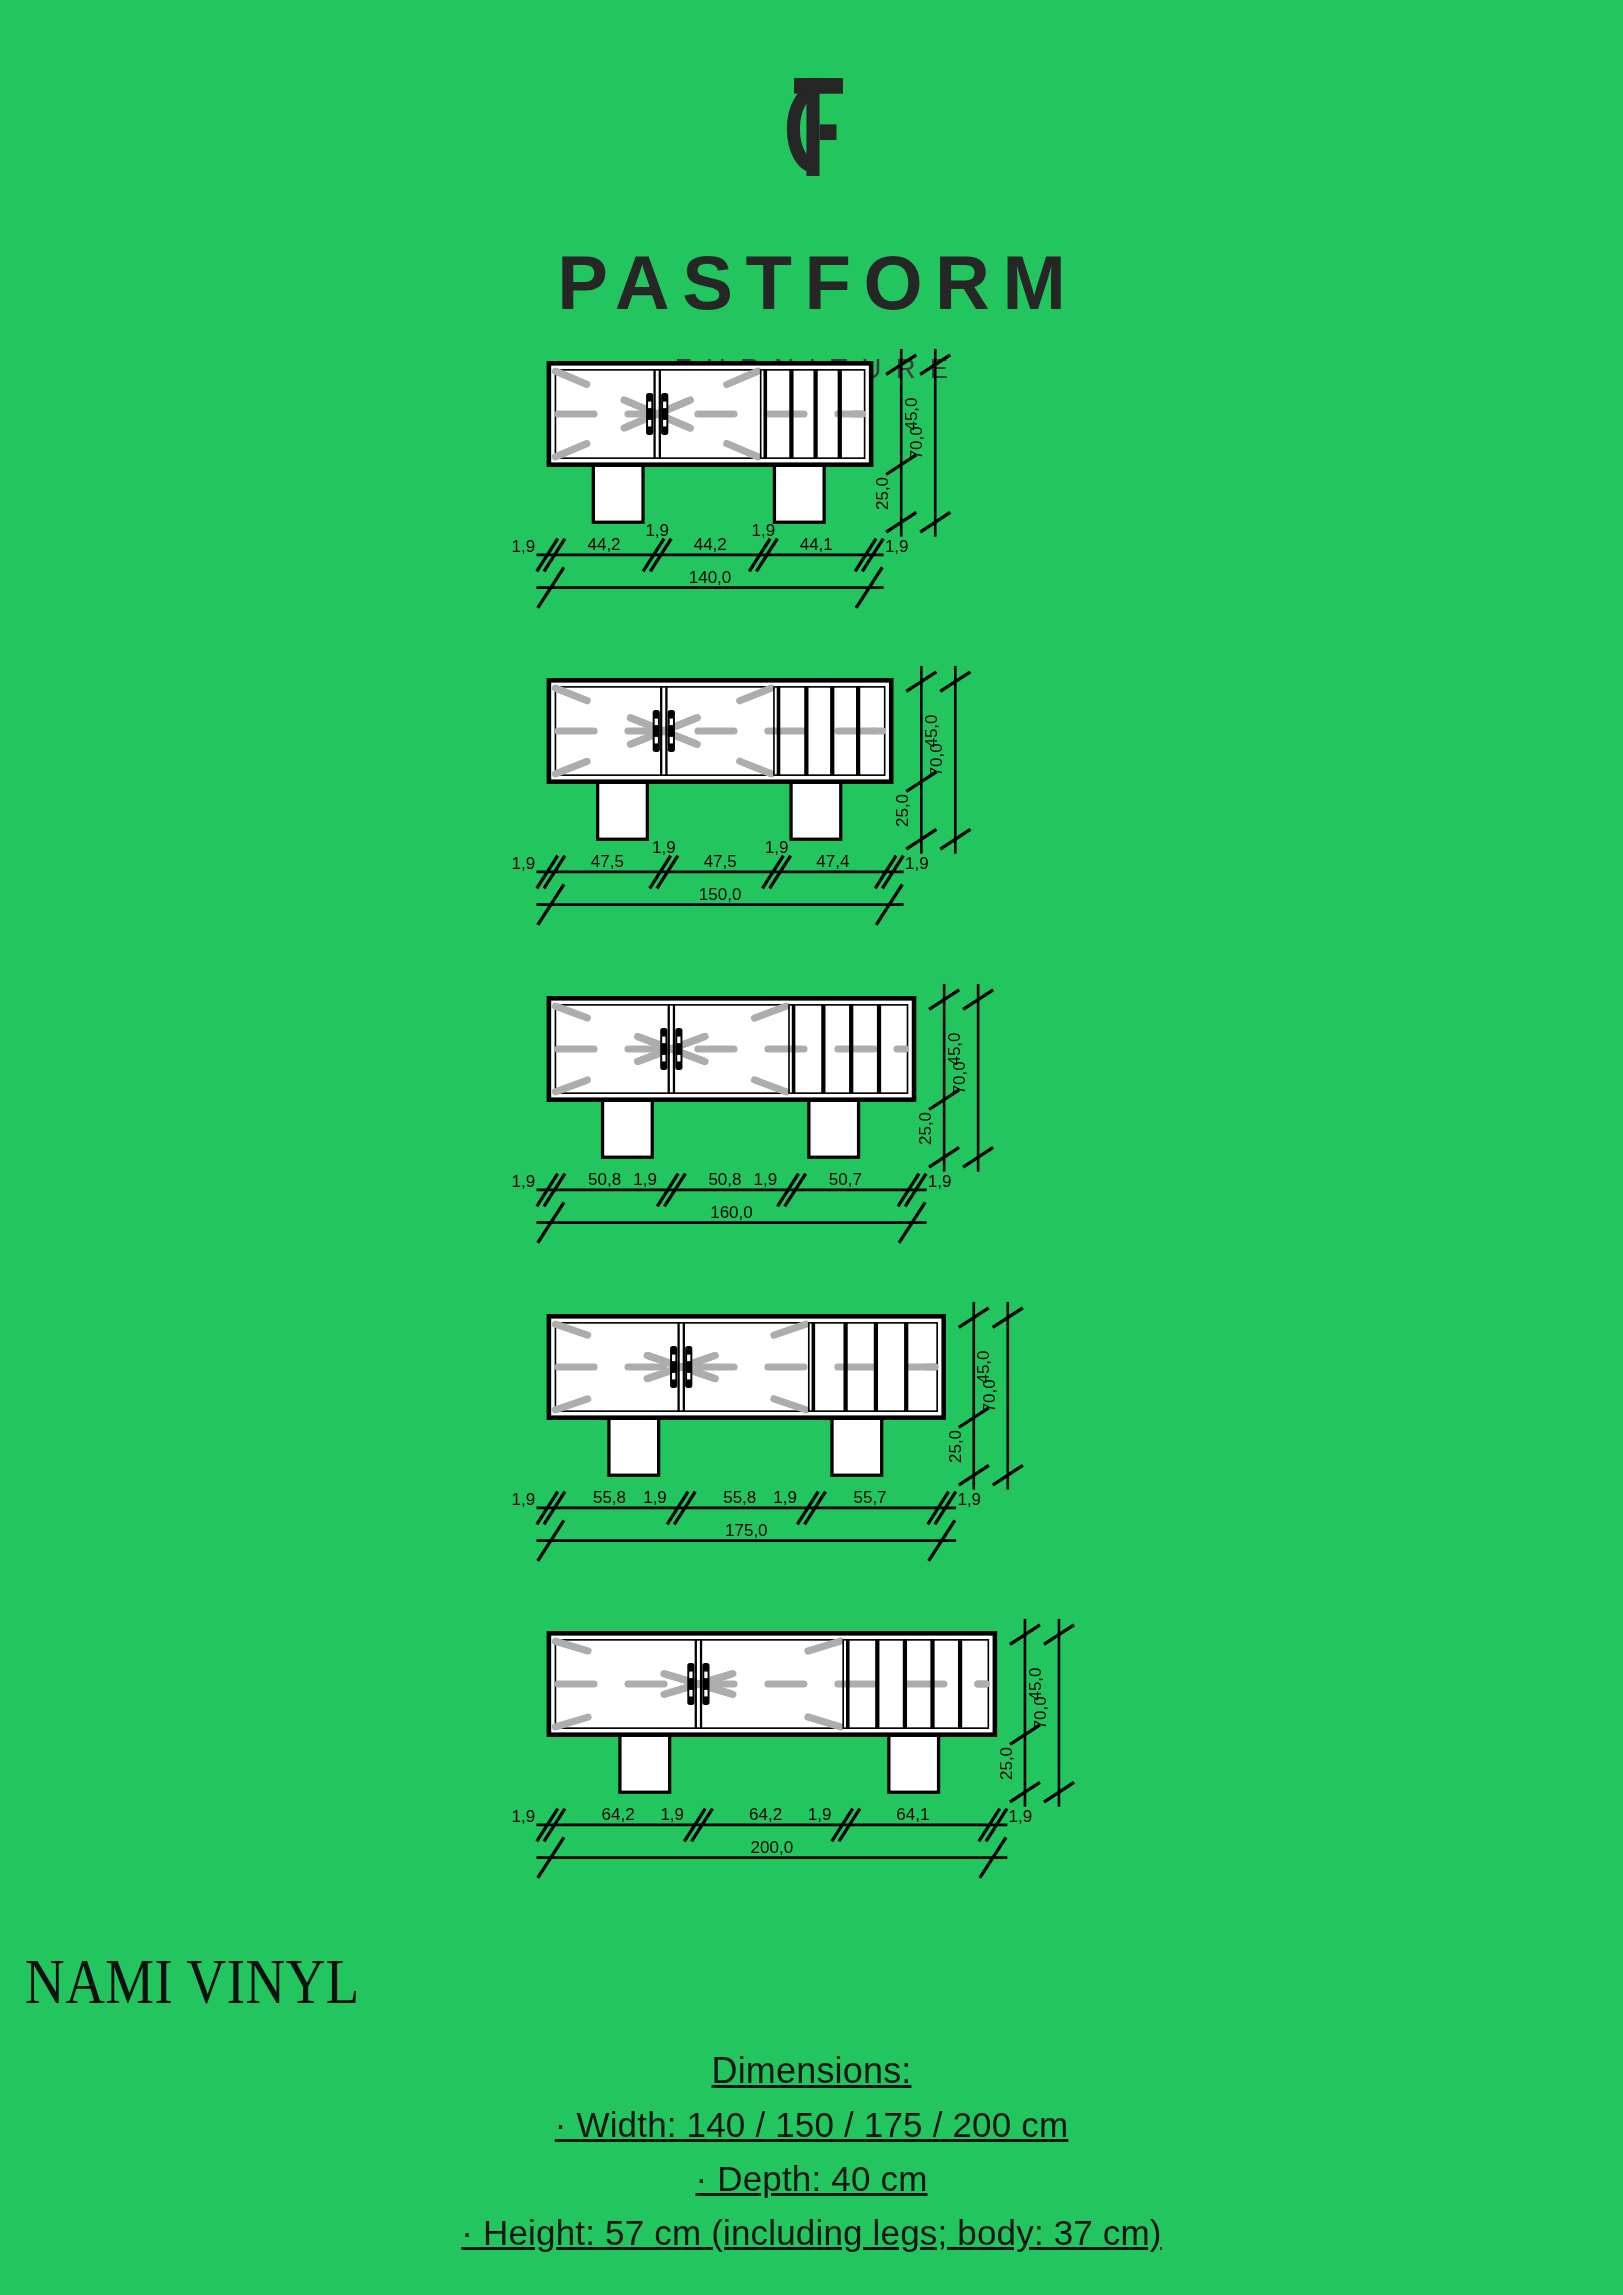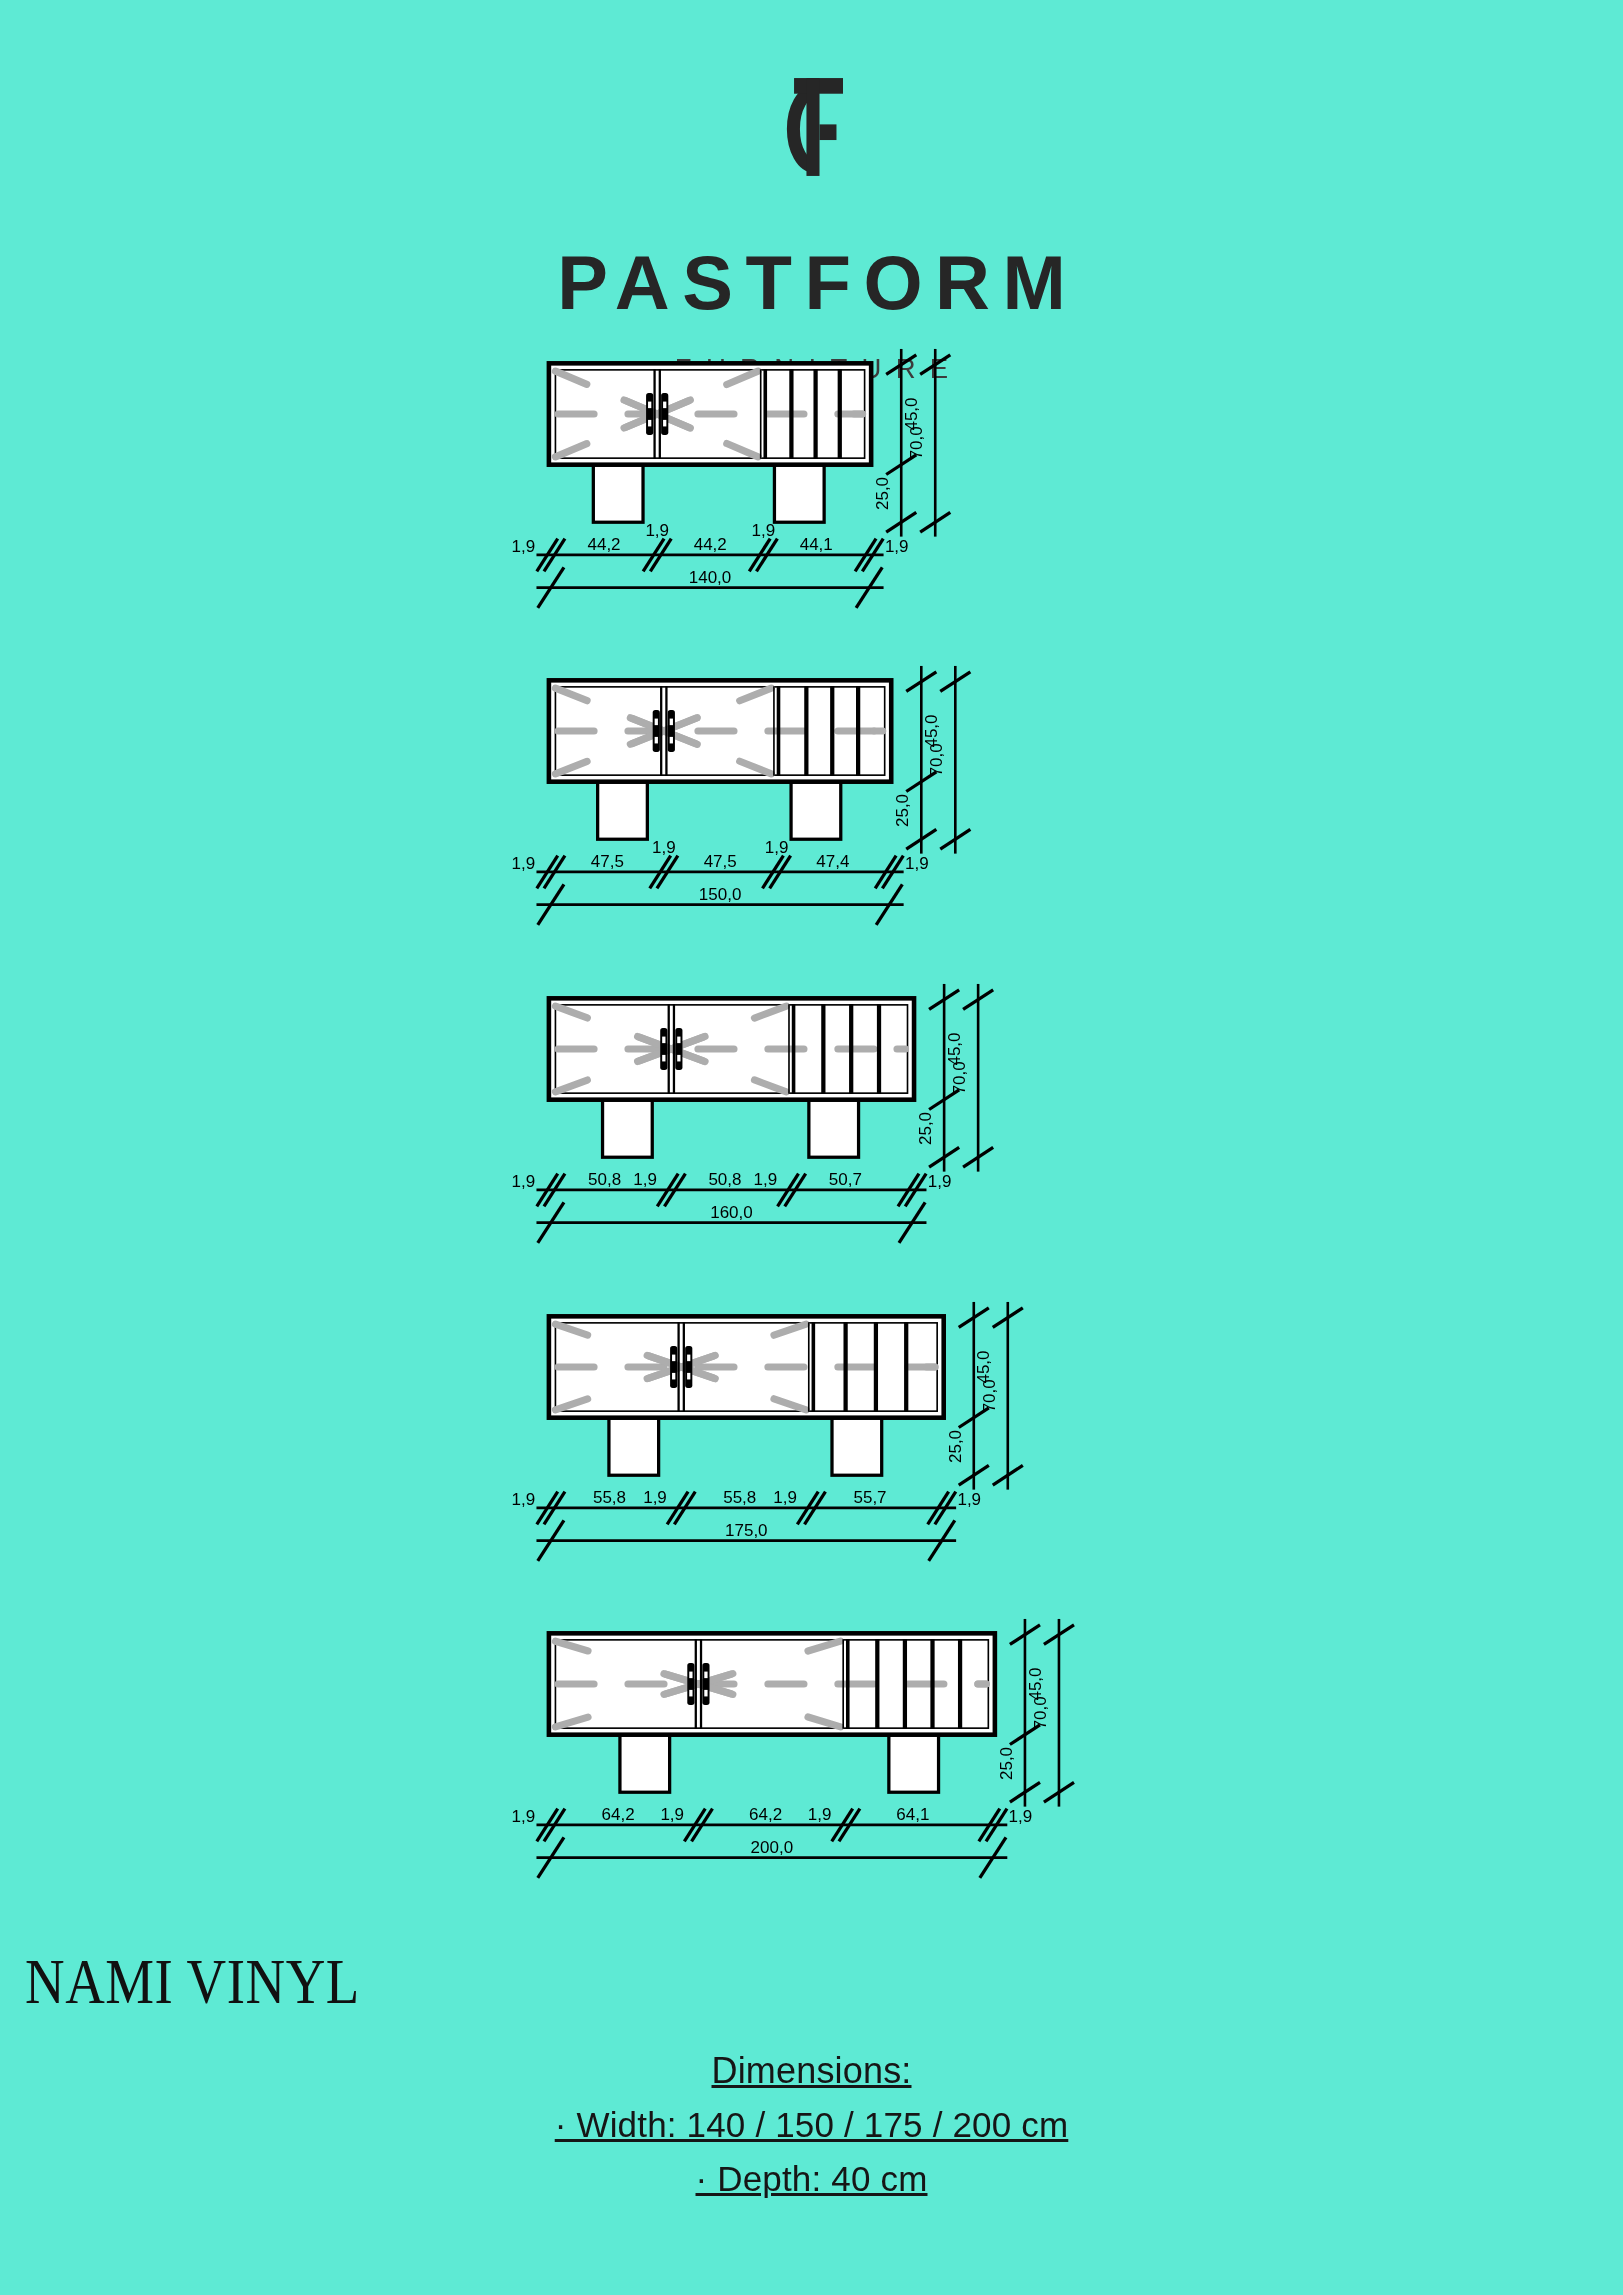--- a/index.html
+++ b/index.html
@@ -1,19 +1,19 @@
 <!DOCTYPE html>
 <html style="font-size:10.5px"><head>
 <meta charset="utf-8">
 <style>
   html,body{margin:0;padding:0;background:#888;}
   .page{
     position:relative;
     width:1623px;height:2295px;
-    background:#5eead4;
+    background:#22c55e;
     font-family:"Liberation Sans", sans-serif;
     overflow:hidden;
   }
   
   .logo-mark{position:absolute;left:766px;top:78px;width:77px;height:98px;}
   .brand{
     position:absolute;left:0;right:0;top:239px;
     text-align:center;
     font-size:76px;font-weight:700;letter-spacing:0.165em;text-indent:0.165em;
     color:#262626;
@@ -440,15 +440,16 @@
       </svg>
     </div>
 
   <div class="product-title-wrap">
     <span class="product-title">NAMI VINYL</span>
   </div>
   <div class="specs">
     <div class="heading">Dimensions:</div>
     <div>· Width: 140 / 150 / 175 / 200 cm</div>
     <div>· Depth: 40 cm</div>
+    <div>· Height: 57 cm (including legs; body: 37 cm)</div>
   </div>
 </div>
 
 
 </body></html>

